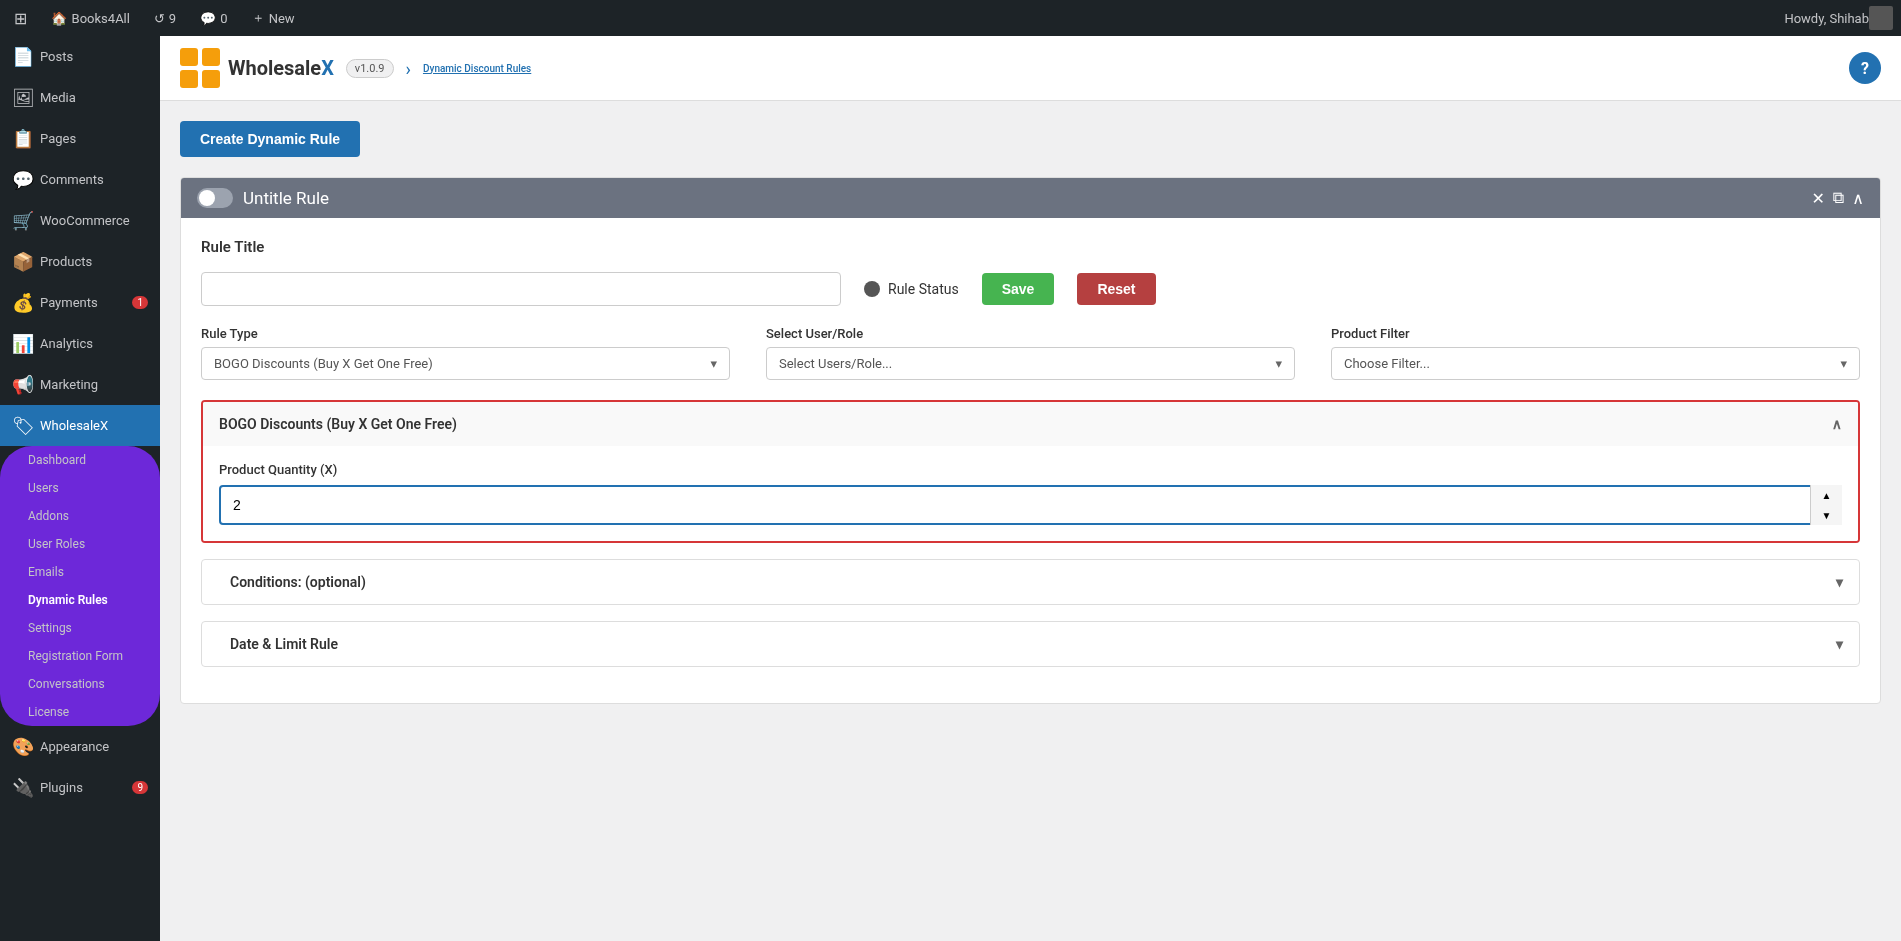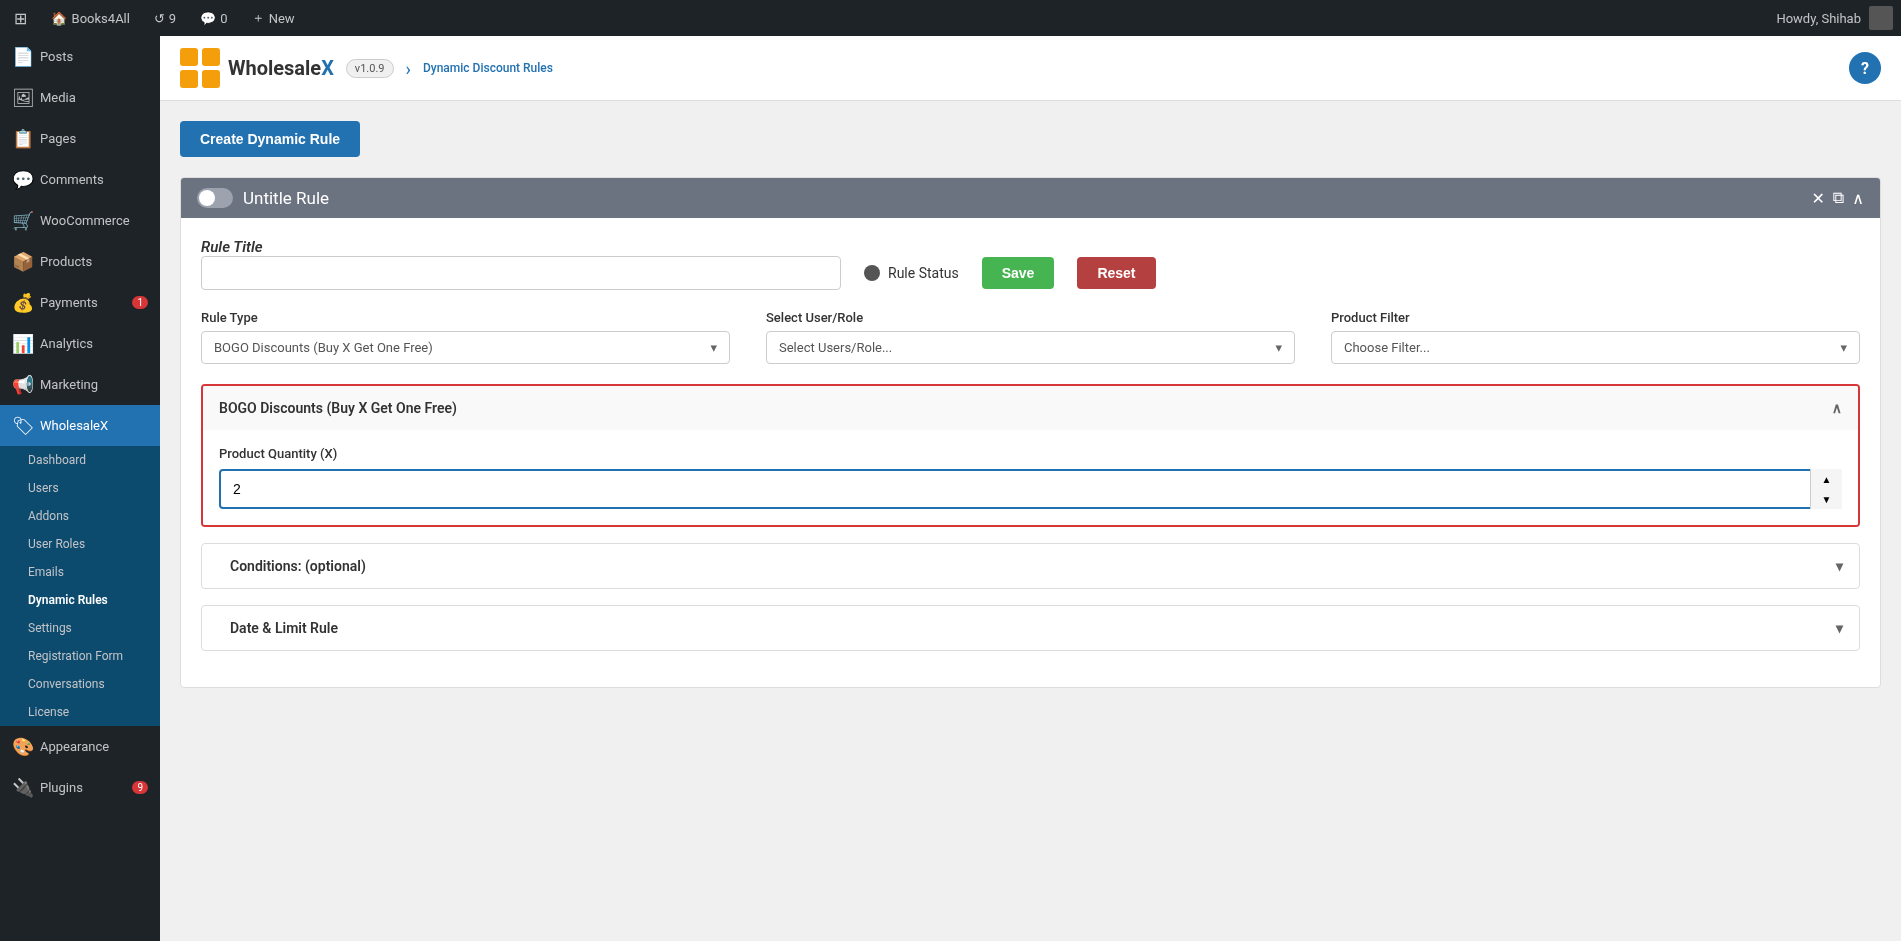--- a/index.html
+++ b/index.html
@@ -13,21 +13,21 @@
       display: flex;
       align-items: center;
       padding: 0 8px;
       gap: 12px;
       flex-shrink: 0;
       z-index: 100;
     }
     .admin-bar-left { display: flex; align-items: center; gap: 12px; flex: 1; }
     .admin-bar-item { display: flex; align-items: center; gap: 4px; color: #c3c4c7; font-size: 13px; cursor: pointer; padding: 0 6px; height: 36px; }
     .admin-bar-item .icon { font-size: 16px; }
-    .admin-bar-right { display: flex; align-items: center; gap: 8px; color: #c3c4c7; }
+    .admin-bar-right { display: flex; align-items: center; gap: 0; color: #c3c4c7; }
     .howdy-avatar { width: 24px; height: 24px; background: #555; border-radius: 2px; }
 
     
     .layout { display: flex; flex: 1; overflow: hidden; }
 
     
     .sidebar {
       width: 160px;
       background: #1d2327;
       flex-shrink: 0;
@@ -43,21 +43,21 @@
       color: #c3c4c7;
       cursor: pointer;
       font-size: 13px;
       position: relative;
     }
     .sidebar-item.active { background: #2271b1; color: #fff; }
     .sidebar-item .s-icon { font-size: 18px; width: 20px; text-align: center; }
     .sidebar-badge { background: #d63638; color: #fff; border-radius: 10px; padding: 1px 5px; font-size: 10px; margin-left: auto; }
 
     
-    .sidebar-sub { background: #0c4a6e; }
+    .sidebar-sub { background: #6d28d9; border-radius: 32px; }
     .sidebar-sub-item {
       padding: 7px 12px 7px 28px;
       color: #c3c4c7;
       cursor: pointer;
       font-size: 12px;
     }
     .sidebar-sub-item.active { color: #fff; font-weight: 600; }
 
     
     .main-content {
@@ -80,21 +80,21 @@
     .wholesalex-logo { display: flex; align-items: center; gap: 8px; }
     .version-badge {
       background: #f0f0f1;
       border: 1px solid #ccc;
       border-radius: 12px;
       padding: 2px 8px;
       font-size: 11px;
       color: #555;
     }
     .breadcrumb-arrow { color: #2271b1; font-size: 14px; }
-    .breadcrumb-link { color: #2271b1; font-size: 12px; font-weight: 500; cursor: pointer; }
+    .breadcrumb-link { color: #2271b1; font-size: 10px; font-weight: 500; cursor: pointer; text-decoration: underline; }
     .help-btn {
       margin-left: auto;
       width: 32px; height: 32px;
       background: #2271b1;
       border-radius: 50%;
       color: #fff;
       display: flex; align-items: center; justify-content: center;
       font-size: 16px; font-weight: 700;
       cursor: pointer;
     }
@@ -143,21 +143,21 @@
       width: 16px; height: 16px;
       background: #fff;
       border-radius: 50%;
     }
     .rule-title-text { color: #fff; font-size: 17px; flex: 1; }
     .rule-header-actions { display: flex; gap: 8px; margin-left: auto; }
     .rule-action-btn { color: #fff; cursor: pointer; font-size: 16px; background: none; border: none; }
 
     
     .rule-body { padding: 20px; }
-    .rule-title-label { font-size: 15px; font-weight: 600; color: #333; margin-bottom: 0; font-style: italic; }
+    .rule-title-label { font-size: 15px; font-weight: 600; color: #333; margin-bottom: 16px; }
     .rule-title-row { display: flex; align-items: center; gap: 23px; margin-bottom: 20px; }
     .rule-title-input {
       flex: 1;
       border: 1px solid #ccc;
       padding: 8px 12px;
       border-radius: 4px;
       font-size: 14px;
       max-width: 640px;
     }
     .rule-status-group { display: flex; align-items: center; gap: 8px; }

